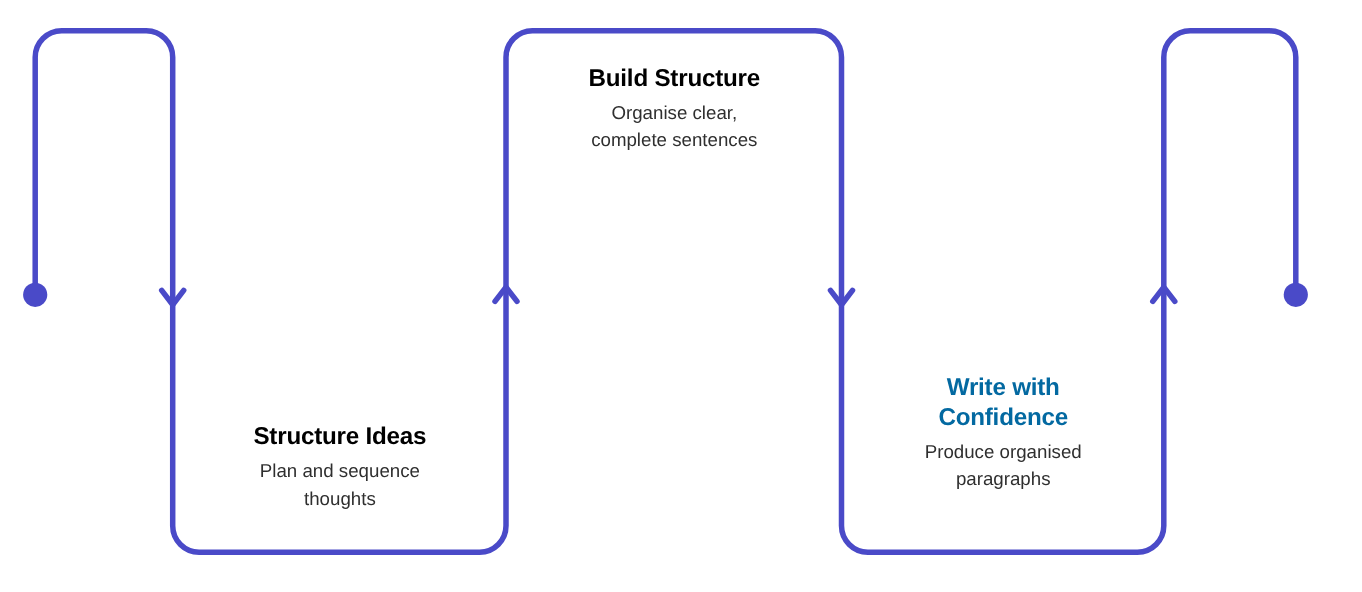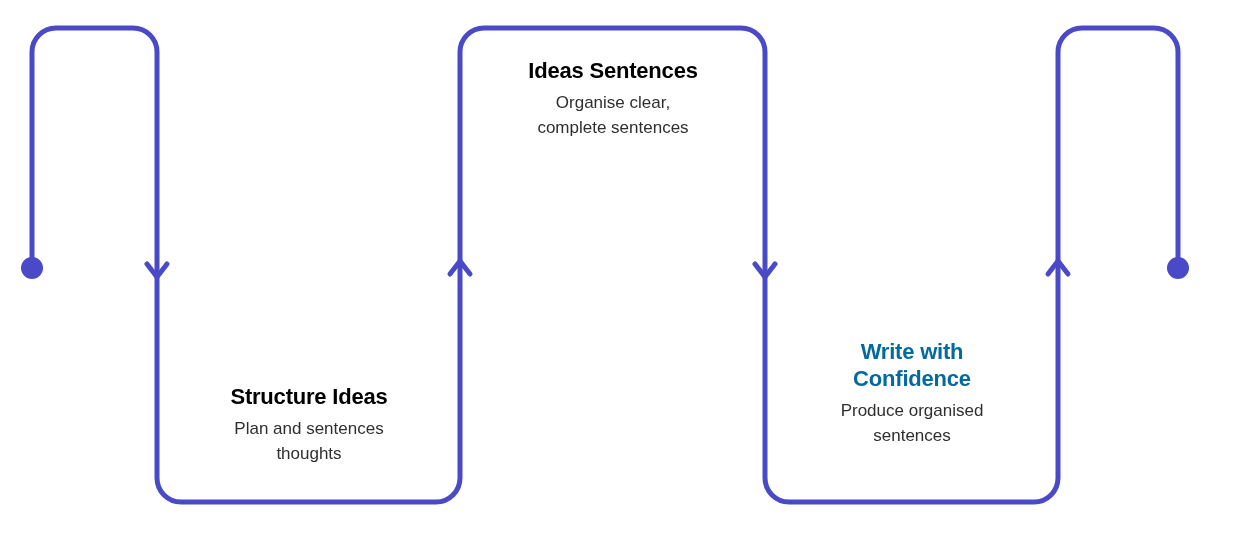--- a/index.html
+++ b/index.html
@@ -68,30 +68,30 @@
     <g id="arrowheads" fill="none" stroke="#4a4ac8" stroke-width="5" stroke-linecap="round" stroke-linejoin="round">
         <path d="M 147 264 L 157 277 L 167 264" fill="none" stroke-linecap="round" stroke-linejoin="round"></path>
         <path d="M 450 274 L 460 261 L 470 274" fill="none" stroke-linecap="round" stroke-linejoin="round"></path>
         <path d="M 755 264 L 765 277 L 775 264" fill="none" stroke-linecap="round" stroke-linejoin="round"></path>
         <path d="M 1048 274 L 1058 261 L 1068 274" fill="none" stroke-linecap="round" stroke-linejoin="round"></path>
       </g>
   </svg>
 
   <div class="step-label" style="left: 163px; top: 383px; width: 292px;">
     <div class="step-title" style="color: rgb(0, 0, 0);">Structure Ideas</div>
-    <div class="step-desc" style="color: rgb(47, 47, 47);">Plan and sentences
+    <div class="step-desc" style="color: rgb(47, 47, 47);">Plan and sequence
 thoughts</div>
   </div>
 
   <div class="step-label" style="left: 466px; top: 57px; width: 294px;">
-    <div class="step-title" style="color: rgb(0, 0, 0);">Ideas Sentences</div>
+    <div class="step-title" style="color: rgb(0, 0, 0);">Build Structure</div>
     <div class="step-desc" style="color: rgb(47, 47, 47);">Organise clear,
 complete sentences</div>
   </div>
 
   <div class="step-label" style="left: 770px; top: 338px; width: 284px;">
     <div class="step-title" style="color: #0369a1;">Write with
 Confidence</div>
     <div class="step-desc" style="color: rgb(47, 47, 47);">Produce organised
-sentences</div>
+paragraphs</div>
   </div>
 
 </div>
 
 </body></html>

